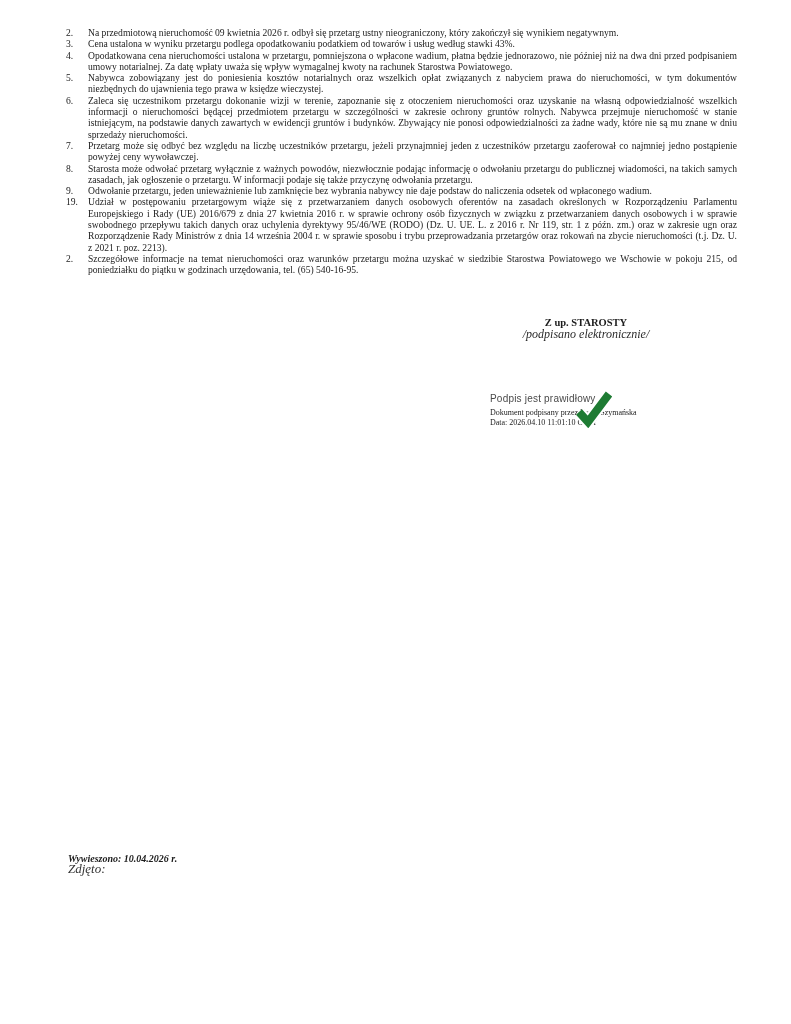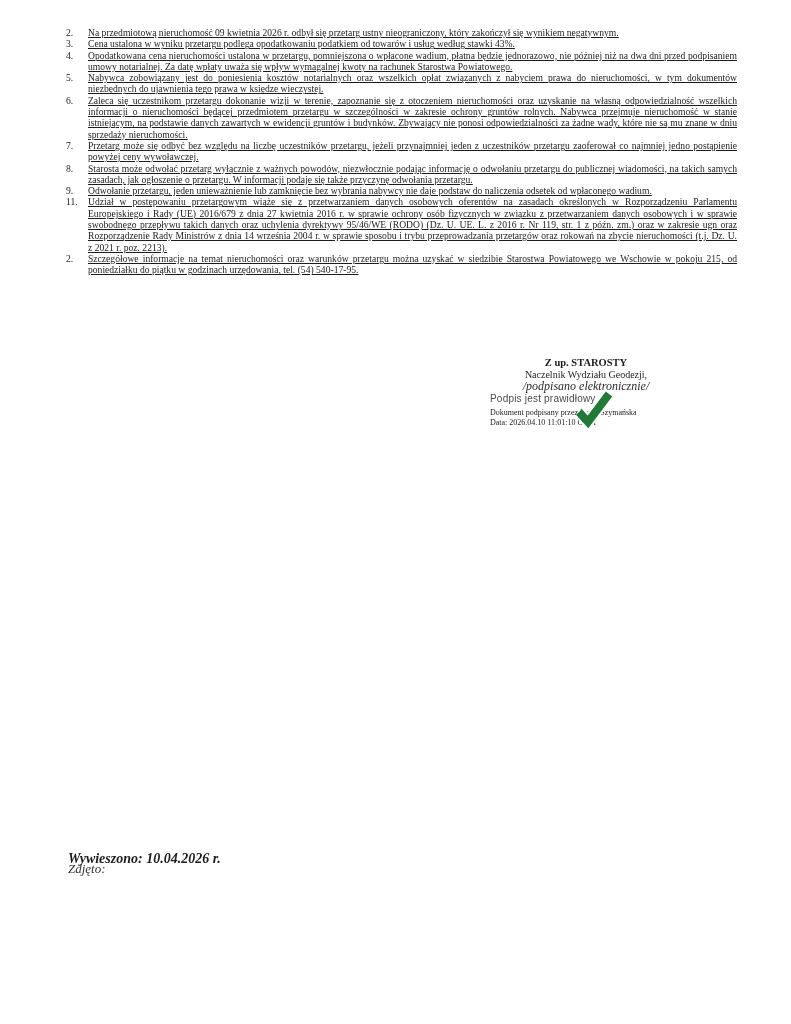--- a/index.html
+++ b/index.html
@@ -27,33 +27,31 @@
   }
   .term { display: flex; }
   .term .num {
     width: 22px;
     flex: 0 0 22px;
     text-align: left;
   }
   .term .txt {
     flex: 1;
     text-align: justify;
-    text-decoration: underline;
   }
 
   
   .signature {
     position: absolute;
     left: 436px;
     top: 317px;
     width: 300px;
     text-align: center;
     font-size: 10px;
     line-height: 12px;
-    margin-top: 40px;
   }
   .sig-authority { font-weight: bold; font-size: 10.5px; }
   .sig-esign { font-style: italic; font-size: 12px; line-height: 10px; color: #2a2a2a; }
 
   
   .stamp {
     position: absolute;
     left: 490px;
     top: 393px;
     width: 210px;
@@ -78,21 +76,21 @@
     height: 38px;
   }
 
   
   .footer-note {
     position: absolute;
     left: 68px;
     top: 853px;
     font-style: italic;
   }
-  .posted { font-weight: bold; font-size: 14px; line-height: 11px; }
+  .posted { font-weight: bold; font-size: 10px; line-height: 11px; }
   .removed { font-size: 13px; line-height: 9px; color: #333; }
 </style>
 </head>
 <body>
 
 <div class="page">
 
   <ol class="terms">
     <li class="term">
       <span class="num">2.</span>
@@ -120,32 +118,31 @@
     </li>
     <li class="term">
       <span class="num">8.</span>
       <span class="txt">Starosta może odwołać przetarg wyłącznie z ważnych powodów, niezwłocznie podając informację o odwołaniu przetargu do publicznej wiadomości, na takich samych zasadach, jak ogłoszenie o przetargu. W informacji podaje się także przyczynę odwołania przetargu.</span>
     </li>
     <li class="term">
       <span class="num">9.</span>
       <span class="txt">Odwołanie przetargu, jeden unieważnienie lub zamknięcie bez wybrania nabywcy nie daje podstaw do naliczenia odsetek od wpłaconego wadium.</span>
     </li>
     <li class="term">
-      <span class="num">11.</span>
+      <span class="num">19.</span>
       <span class="txt">Udział w postępowaniu przetargowym wiąże się z przetwarzaniem danych osobowych oferentów na zasadach określonych w Rozporządzeniu Parlamentu Europejskiego i Rady (UE) 2016/679 z dnia 27 kwietnia 2016 r. w sprawie ochrony osób fizycznych w związku z przetwarzaniem danych osobowych i w sprawie swobodnego przepływu takich danych oraz uchylenia dyrektywy 95/46/WE (RODO) (Dz. U. UE. L. z 2016 r. Nr 119, str. 1 z późn. zm.) oraz w zakresie ugn oraz Rozporządzenie Rady Ministrów z dnia 14 września 2004 r. w sprawie sposobu i trybu przeprowadzania przetargów oraz rokowań na zbycie nieruchomości (t.j. Dz. U. z 2021 r. poz. 2213).</span>
     </li>
     <li class="term">
       <span class="num">2.</span>
-      <span class="txt">Szczegółowe informacje na temat nieruchomości oraz warunków przetargu można uzyskać w siedzibie Starostwa Powiatowego we Wschowie w pokoju 215, od poniedziałku do piątku w godzinach urzędowania, tel. (54) 540-17-95.</span>
+      <span class="txt">Szczegółowe informacje na temat nieruchomości oraz warunków przetargu można uzyskać w siedzibie Starostwa Powiatowego we Wschowie w pokoju 215, od poniedziałku do piątku w godzinach urzędowania, tel. (65) 540-16-95.</span>
     </li>
   </ol>
 
   <div class="signature">
     <div class="sig-authority">Z up. STAROSTY</div>
-    <div class="sig-title">Naczelnik Wydziału Geodezji,</div>
     <div class="sig-esign">/podpisano elektronicznie/</div>
   </div>
 
   <div class="stamp">
     <div class="stamp-valid">Podpis jest prawidłowy</div>
     <div class="stamp-line">Dokument podpisany przez Beata Szymańska</div>
     <div class="stamp-line">Data: 2026.04.10 11:01:10 CEST</div>
     <div class="check-wrap">
       <svg width="40" height="38" viewBox="0 0 40 38" xmlns="http://www.w3.org/2000/svg">
         <polyline points="5,22 14,32 35,4" fill="none" stroke="#ffffff" stroke-width="12"></polyline>

